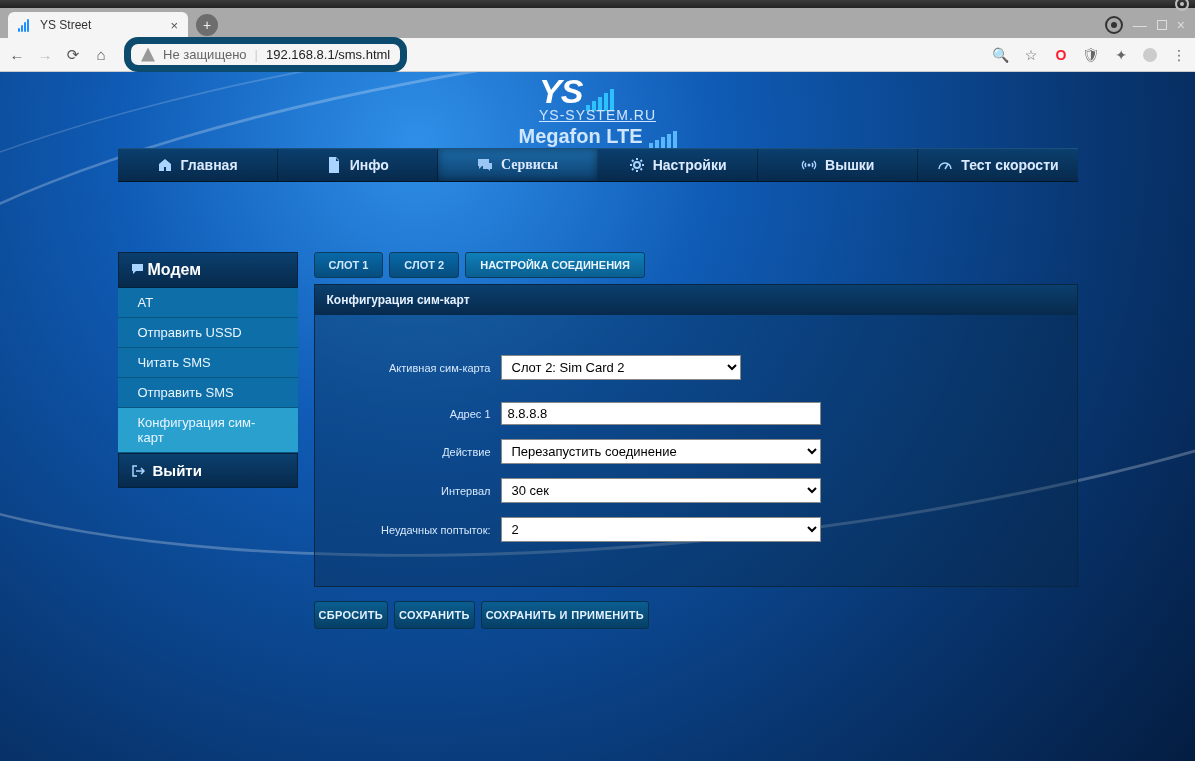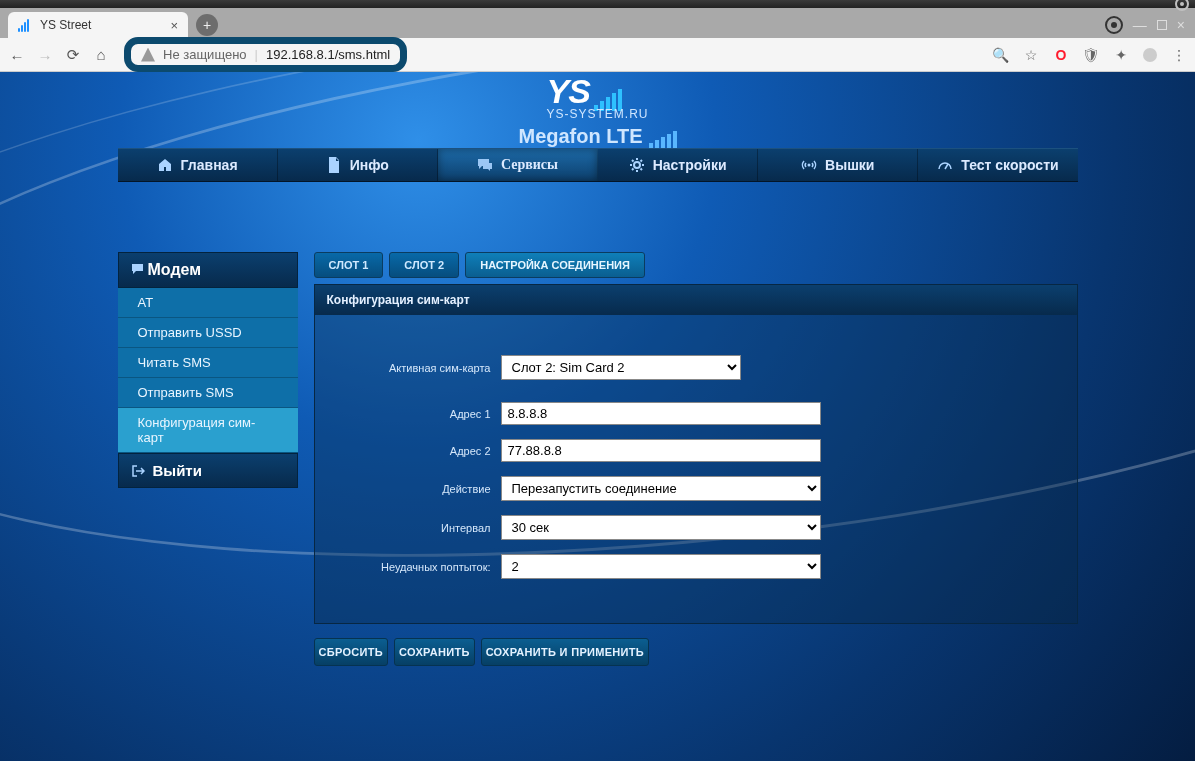--- a/index.html
+++ b/index.html
@@ -37,21 +37,21 @@
 
   .page { position:relative; width:960px; margin:0 auto; }
 
   
   .brand { height:76px; display:flex; align-items:center; justify-content:space-between; padding:0 4px;flex-direction:column; }
   .logo { display:flex; flex-direction:column; align-items:flex-start; color:#fff; }
   .logo-top { display:flex; align-items:flex-end; gap:4px; }
   .logo-ys { font-size:34px; font-weight:700; font-style:italic; letter-spacing:-1px; }
   .sigbars { display:flex; gap:2px; align-items:flex-end; }
   .sigbars i { width:4px; background:#2ec1ff; display:block; }
-  .logo-sub { font-size:12px; letter-spacing:1px; color:#cfe6ff; margin-top:-4px; }
+  .logo-sub { font-size:14px; letter-spacing:1px; color:#cfe6ff; margin-top:-4px;text-decoration:underline; }
   .carrier { color:#cfe6ff; font-weight:700; font-size:20px; display:flex; align-items:flex-end; gap:6px; }
   .carrier .sigbars i { background:#59b7ff; }
 
   
   .topnav { height:34px; background:linear-gradient(#0b3f6e,#072a4c); border-top:1px solid #1c517f; border-bottom:1px solid #031527; display:flex; }
   .topnav .item { flex:1; display:flex; align-items:center; justify-content:center; gap:8px; color:#dceaff; font-size:14px; font-weight:600; border-right:1px solid rgba(0,0,0,.3); cursor:pointer; }
   .topnav .item:last-child { border-right:none; }
   .topnav .item.active { background:linear-gradient(#1d6aa8,#0d3f6c); box-shadow: inset 0 0 8px rgba(0,0,0,.4); font-family: Liberation Serif, serif;}
   .tn-ico { width:16px; height:16px; display:flex; align-items:center; justify-content:center; color:#aad3ff; }
 
@@ -268,24 +268,20 @@
               <div class="form-label">Активная сим-карта</div>
               <select class="sel-sm">
                 <option>Слот 2: Sim Card 2</option>
               </select>
             </div>
             <div class="form-row" style="margin-top:22px;">
               <div class="form-label">Адрес 1</div>
               <input type="text" class="inp-md" value="8.8.8.8" style="">
             </div>
             <div class="form-row">
-              <div class="form-label">Адрес 2</div>
-              <input type="text" class="inp-md" value="77.88.8.8" style="">
-            </div>
-            <div class="form-row">
               <div class="form-label">Действие</div>
               <select class="sel-md">
                 <option>Перезапустить соединение</option>
               </select>
             </div>
             <div class="form-row">
               <div class="form-label">Интервал</div>
               <select class="sel-md">
                 <option>30 сек</option>
               </select>

